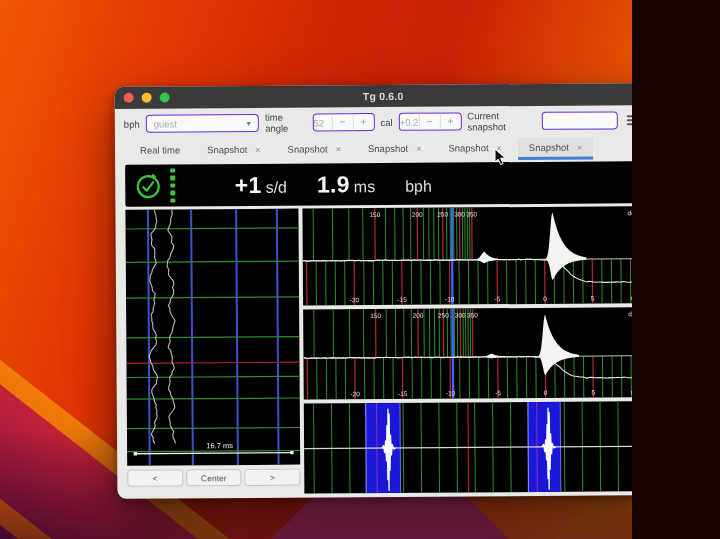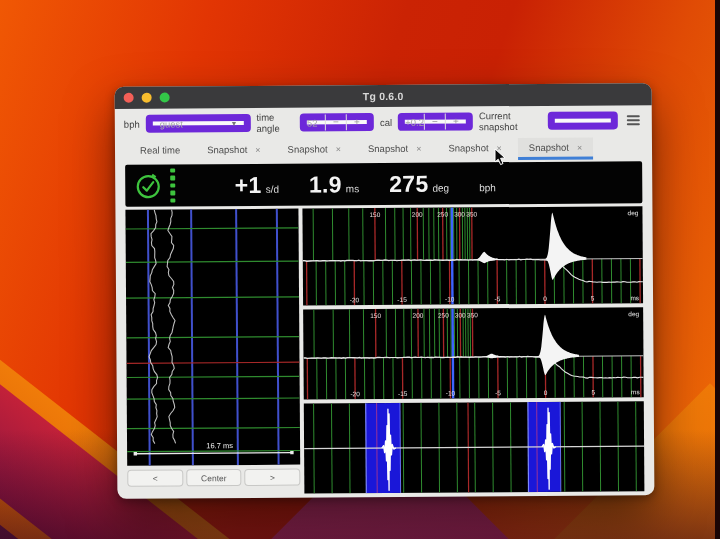--- a/index.html
+++ b/index.html
@@ -1,16 +1,16 @@
 <!DOCTYPE html>
 <html><head>
 <meta charset="utf-8">
 <style>
   html,body{margin:0;padding:0;background:#1a0505;}
-  .scene{position:relative;width:715px;height:539px;overflow:hidden;
+  .scene{position:relative;width:632px;height:539px;overflow:hidden;
     background:linear-gradient(108deg,#f05804 0%,#e23503 24%,#cb2304 46%,#c92104 58%,#e04b05 78%,#ef6e07 100%);
     font-family:"Liberation Sans","DejaVu Sans",sans-serif;}
   .wp{position:absolute;}
   #wp-purple-left{left:-210px;top:470px;width:340px;height:340px;transform:rotate(45deg);
     background:linear-gradient(135deg,#6b1746,#45102f);}
   #wp-orange-left{left:-150px;top:428px;width:430px;height:130px;transform:rotate(38deg);
     background:linear-gradient(180deg,#f07c09,#d85a06);}
   #wp-red-left{left:-80px;top:498px;width:420px;height:90px;transform:rotate(38deg);
     background:linear-gradient(180deg,#c32139,#8e1440);}
   #wp-magenta{left:200px;top:499px;width:380px;height:380px;transform:rotate(45deg);
@@ -21,40 +21,40 @@
     background:linear-gradient(to top,rgba(40,6,28,.55),rgba(40,6,28,0));pointer-events:none;}
   .window{position:absolute;left:116px;top:85px;width:537px;height:412px;background:#e9e9e7;
     border-radius:9px;box-shadow:0 22px 48px rgba(0,0,0,.5),0 3px 10px rgba(0,0,0,.35);
     transform:rotate(-0.4deg);z-index:5;}
   .titlebar{height:22px;background:#3a3a3c;border-radius:9px 9px 0 0;display:flex;align-items:center;position:relative;}
   .lights{position:absolute;left:9px;display:flex;gap:8px;}
   .light{width:10px;height:10px;border-radius:50%;}
   .light.r{background:#f35f57;}.light.y{background:#f8bd2e;}.light.g{background:#33c748;}
   .title{flex:1;text-align:center;color:#d8d8d8;font-size:10.5px;font-weight:700;letter-spacing:.2px;}
   .toolbar{height:30px;display:flex;align-items:center;padding:0 9px;gap:6px;font-size:9.5px;color:#3f3f3f;}
-  .ctrl{height:18px;background:#fafaf9;border:7px solid #6d28d9;border-radius:4px;display:flex;align-items:center;box-sizing:border-box;}
+  .ctrl{height:18px;background:#fafaf9;border:1px solid #6d28d9;border-radius:4px;display:flex;align-items:center;box-sizing:border-box;}
   .combo{width:120px;}
   .combo .val{flex:1;padding:0 7px;color:#a8a8a8;}
   .chev{padding:0 6px;color:#777;font-size:7px;}
   .spin .val{padding:0 0;color:#a8a8a8;min-width:18px;}
   .spin .sbtn{width:20px;text-align:center;color:#9a9a9a;border-left:1px solid #dededb;font-size:10px;line-height:16px;}
   .field{width:80px;}
   .burger{margin-left:auto;display:flex;flex-direction:column;gap:2.5px;padding:4px 3px;cursor:default;}
   .burger i{display:block;width:13px;height:1.7px;background:#555;border-radius:1px;}
   .tabbar{height:24px;display:flex;align-items:flex-end;padding:0 14px;gap:5px;font-size:9.5px;color:#4c4c4c;}
   .tab{display:flex;align-items:center;gap:8px;padding:4px 11px 4px;border-bottom:3px solid transparent;}
   .tab.active{border-bottom-color:#3f7fd6;background:#e0e0de;}
   .tab .x{color:#8a8a8a;font-size:9px;}
   .statusbar{margin:2px 10px 0;height:42px;background:#030303;border-radius:2px;display:flex;align-items:center;padding:0 8px;}
   .sig-dots{display:flex;flex-direction:column;gap:3px;margin-left:7px;}
   .sig-dots i{width:4.5px;height:4.5px;background:#3ec43e;border-radius:1px;display:block;}
   .readouts{display:flex;align-items:baseline;gap:30px;margin-left:60px;}
   .readout{display:flex;align-items:baseline;gap:4px;color:#f4f4f4;white-space:nowrap;}
   .readout .v{font-size:23px;font-weight:600;letter-spacing:.3px;}
-  .readout .u{font-size:10px;color:#dedede;}
+  .readout .u{font-size:16px;color:#dedede;}
   .content{display:flex;margin:3px 10px 0;gap:4px;}
   .left-col{width:173px;display:flex;flex-direction:column;gap:4px;}
   .right-col{width:340px;display:flex;flex-direction:column;gap:4px;}
   svg.panel{display:block;background:#000;}
   .nav{display:flex;gap:3px;}
   .nav button{flex:1;height:17px;font-size:8.5px;color:#555;background:#f2f2f0;border:1px solid #c8c8c6;border-radius:4px;padding:0;}
   .cursor{position:absolute;left:494px;top:148px;z-index:9;}
 </style>
 </head>
 <body>
@@ -145,24 +145,20 @@
           <i></i>
         </div>
       <div class="readouts">
           <div class="readout">
             <span class="v">+1</span>
             <span class="u">s/d</span>
           </div>
           <div class="readout">
             <span class="v">1.9</span>
             <span class="u">ms</span>
-          </div>
-          <div class="readout">
-            <span class="v">275</span>
-            <span class="u">deg</span>
           </div>
           <div class="readout">
             <span class="u">bph</span>
           </div>
         </div>
     </div>
 
     <div class="content">
       <div class="left-col">
         <svg class="panel" width="173" height="256" viewBox="0 0 173 256">

